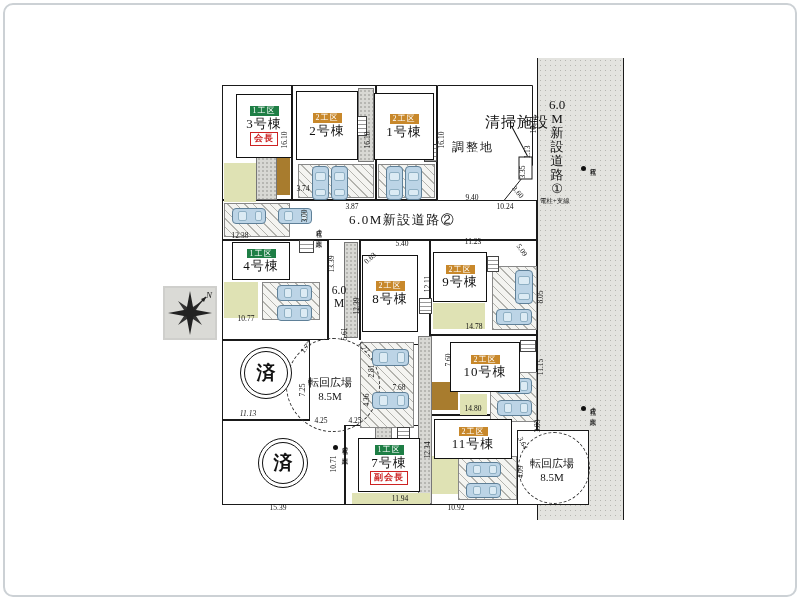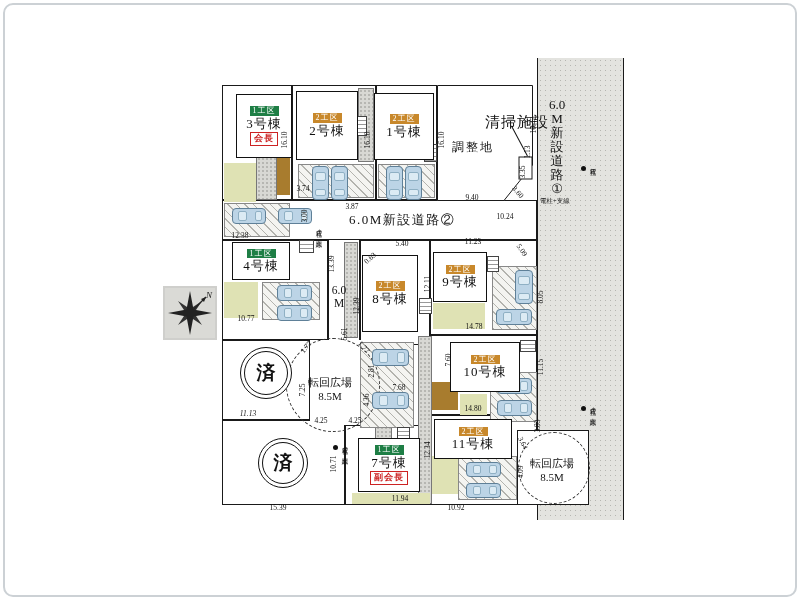--- a/index.html
+++ b/index.html
@@ -188,21 +188,21 @@
     <div class="dim" style="left: 284px; top: 140px; transform: translate(-50%, -50%) rotate(-90deg);">16.10</div>
     <div class="dim" style="left: 367px; top: 140px; transform: translate(-50%, -50%) rotate(-90deg);">16.10</div>
     <div class="dim" style="left: 441px; top: 140px; transform: translate(-50%, -50%) rotate(-90deg);">16.10</div>
     <div class="dim" style="left: 533px; top: 125px; transform: translate(-50%, -50%) rotate(-90deg);">10.42</div>
     <div class="dim" style="left: 527px; top: 152px; transform: translate(-50%, -50%) rotate(-90deg);">1.13</div>
     <div class="dim" style="left: 522px; top: 172px; transform: translate(-50%, -50%) rotate(-90deg);">3.35</div>
     <div class="dim" style="left: 518px; top: 192px; transform: translate(-50%, -50%) rotate(50deg);">3.60</div>
     <div class="dim" style="left: 472px; top: 197px; transform: translate(-50%, -50%);">9.40</div>
     <div class="dim" style="left: 303px; top: 188px; transform: translate(-50%, -50%);">3.74</div>
     <div class="dim" style="left: 352px; top: 206px; transform: translate(-50%, -50%);">3.87</div>
-    <div class="dim" style="left: 505px; top: 216px; transform: translate(-50%, -50%); font-family: Liberation Serif, serif;">10.24</div>
+    <div class="dim" style="left: 505px; top: 206px; transform: translate(-50%, -50%); font-family: Liberation Serif, serif;">10.24</div>
     <div class="dim" style="left: 240px; top: 235px; transform: translate(-50%, -50%);">12.38</div>
     <div class="dim" style="left: 402px; top: 243px; transform: translate(-50%, -50%);">5.40</div>
     <div class="dim" style="left: 473px; top: 241px; transform: translate(-50%, -50%);">11.23</div>
     <div class="dim" style="left: 522px; top: 250px; transform: translate(-50%, -50%) rotate(55deg);">5.09</div>
     <div class="dim" style="left: 370px; top: 258px; transform: translate(-50%, -50%) rotate(-42deg);">0.63</div>
     <div class="dim" style="left: 304px; top: 216px; transform: translate(-50%, -50%) rotate(-90deg);">3.00</div>
     <div class="dim" style="left: 331px; top: 264px; transform: translate(-50%, -50%) rotate(-90deg);">13.39</div>
     <div class="dim" style="left: 356px; top: 306px; transform: translate(-50%, -50%) rotate(-90deg);">12.39</div>
     <div class="dim" style="left: 246px; top: 318px; transform: translate(-50%, -50%);">10.77</div>
     <div class="dim" style="left: 427px; top: 284px; transform: translate(-50%, -50%) rotate(-90deg);">12.11</div>

